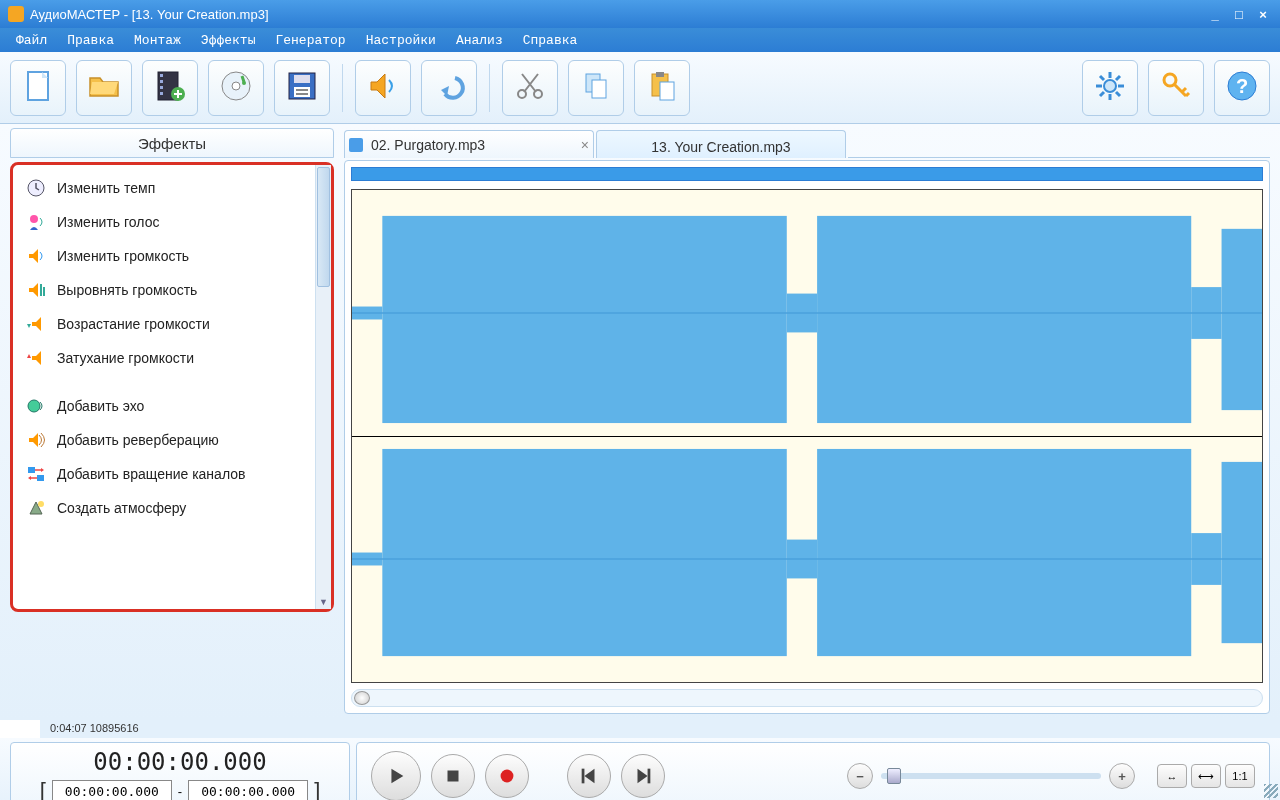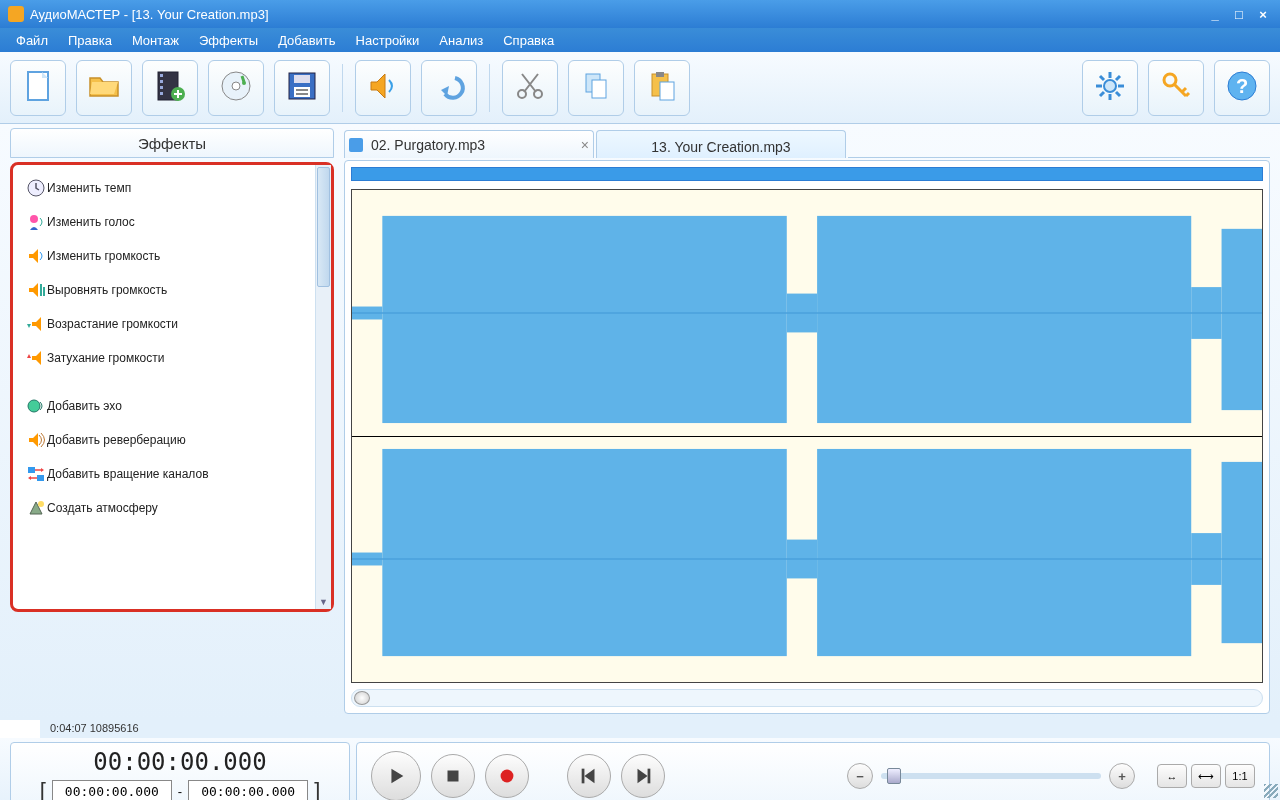--- a/index.html
+++ b/index.html
@@ -7,38 +7,38 @@
 
 
 .titlebar { height: 28px; background: linear-gradient(to bottom, #4a9de8, #2c7dd4); display: flex; align-items: center; padding: 0 8px; color: #fff; }
 .titlebar .app-icon { width: 16px; height: 16px; background: #f5a623; border-radius: 3px; margin-right: 6px; }
 .titlebar .title { flex: 1; font-size: 13px; }
 .titlebar .win-controls { display: flex; gap: 6px; }
 .win-btn { width: 18px; height: 14px; color: #fff; display: flex; align-items: center; justify-content: center; cursor: pointer; font-weight: bold; }
 
 
 .menubar { height: 24px; background: linear-gradient(to bottom, #3a8dd8, #2c7dd4); display: flex; align-items: center; padding: 0 6px; color: #fff; font-size: 13px; }
-.menubar .menu-item { padding: 3px 10px; cursor: pointer; }
+.menubar .menu-item { padding: 3px 10px; cursor: pointer; font-family: Liberation Mono, monospace; }
 
 
 .toolbar { height: 72px; background: linear-gradient(to bottom, #f7fbff, #e3f0fb); border-bottom: 1px solid #b0cde8; display: flex; align-items: center; padding: 0 10px; gap: 10px; }
 .toolbar .tb-btn { width: 56px; height: 56px; background: linear-gradient(to bottom, #fdfefe, #e8f3fb); border: 1px solid #b0cde8; border-radius: 6px; display: flex; align-items: center; justify-content: center; cursor: pointer; }
 .toolbar .sep { width: 1px; height: 48px; background: #c0d8ee; margin: 0 2px; }
 .toolbar .spacer { flex: 1; }
 .tb-icon svg { width: 36px; height: 36px; }
 
 
 .main { display: flex; height: 596px; background: linear-gradient(to bottom,#f7fbff,#e3f0fb); }
 
 
 .effects-panel { width: 340px; padding: 4px 6px 6px 10px; }
 .effects-header { height: 30px; background: linear-gradient(to bottom,#fff,#eef6fd); border:1px solid #b0cde8; border-radius:4px 4px 0 0; display:flex; align-items:center; justify-content:center; font-size:15px; color:#333; }
 .effects-box { border: 3px solid #d93025; border-radius: 8px; margin-top: 4px; height: 450px; background: #fff; display:flex; }
 .effects-list { flex:1; overflow:hidden; padding: 6px 4px; }
-.effect-item { display:flex; align-items:center; padding:6px 8px; cursor:pointer; font-size:12px; color:#222; line-height: 1.2; }
+.effect-item { display:flex; align-items:center; gap:10px; padding:6px 8px; cursor:pointer; font-size:14px; color:#222; line-height: 1.2; }
 .effect-icon { width:22px; height:22px; display:flex; align-items:center; justify-content:center; flex-shrink:0; }
 .effect-gap { height:14px; }
 .effects-scroll { width:16px; background:#e8f0f8; border-left:1px solid #cde0f0; position:relative; }
 .scroll-thumb { position:absolute; top:2px; left:1px; right:1px; height:120px; background:linear-gradient(to right,#d8e8f5,#c0d8ee); border:1px solid #a0c0e0; border-radius:2px; }
 .scroll-arrow { position:absolute; left:0; right:0; height:14px; display:flex; align-items:center;justify-content:center; color:#668; font-size:9px; }
 .scroll-arrow.up{ top:0; } .scroll-arrow.down{ bottom:0; }
 
 
 .editor { flex:1; padding: 4px 10px 6px 4px; display:flex; flex-direction:column; }
 .tabs { display:flex; height:30px; align-items:flex-end; }
@@ -90,21 +90,21 @@
     <div class="win-btn">□</div>
     <div class="win-btn">×</div>
   </div>
 </div>
 
 <div class="menubar">
   <div class="menu-item">Файл</div>
   <div class="menu-item">Правка</div>
   <div class="menu-item">Монтаж</div>
   <div class="menu-item">Эффекты</div>
-  <div class="menu-item">Добавить</div>
+  <div class="menu-item">Генератор</div>
   <div class="menu-item">Настройки</div>
   <div class="menu-item">Анализ</div>
   <div class="menu-item">Справка</div>
 </div>
 
 <div class="toolbar">
   <div class="tb-btn">
       <span class="tb-icon"><svg viewBox="0 0 36 36">
           <rect x="8" y="4" width="20" height="28" fill="#fff" stroke="#5fa3e0" stroke-width="2"></rect>
           <polygon points="22,4 28,10 22,10" fill="#cde6f9"></polygon>

